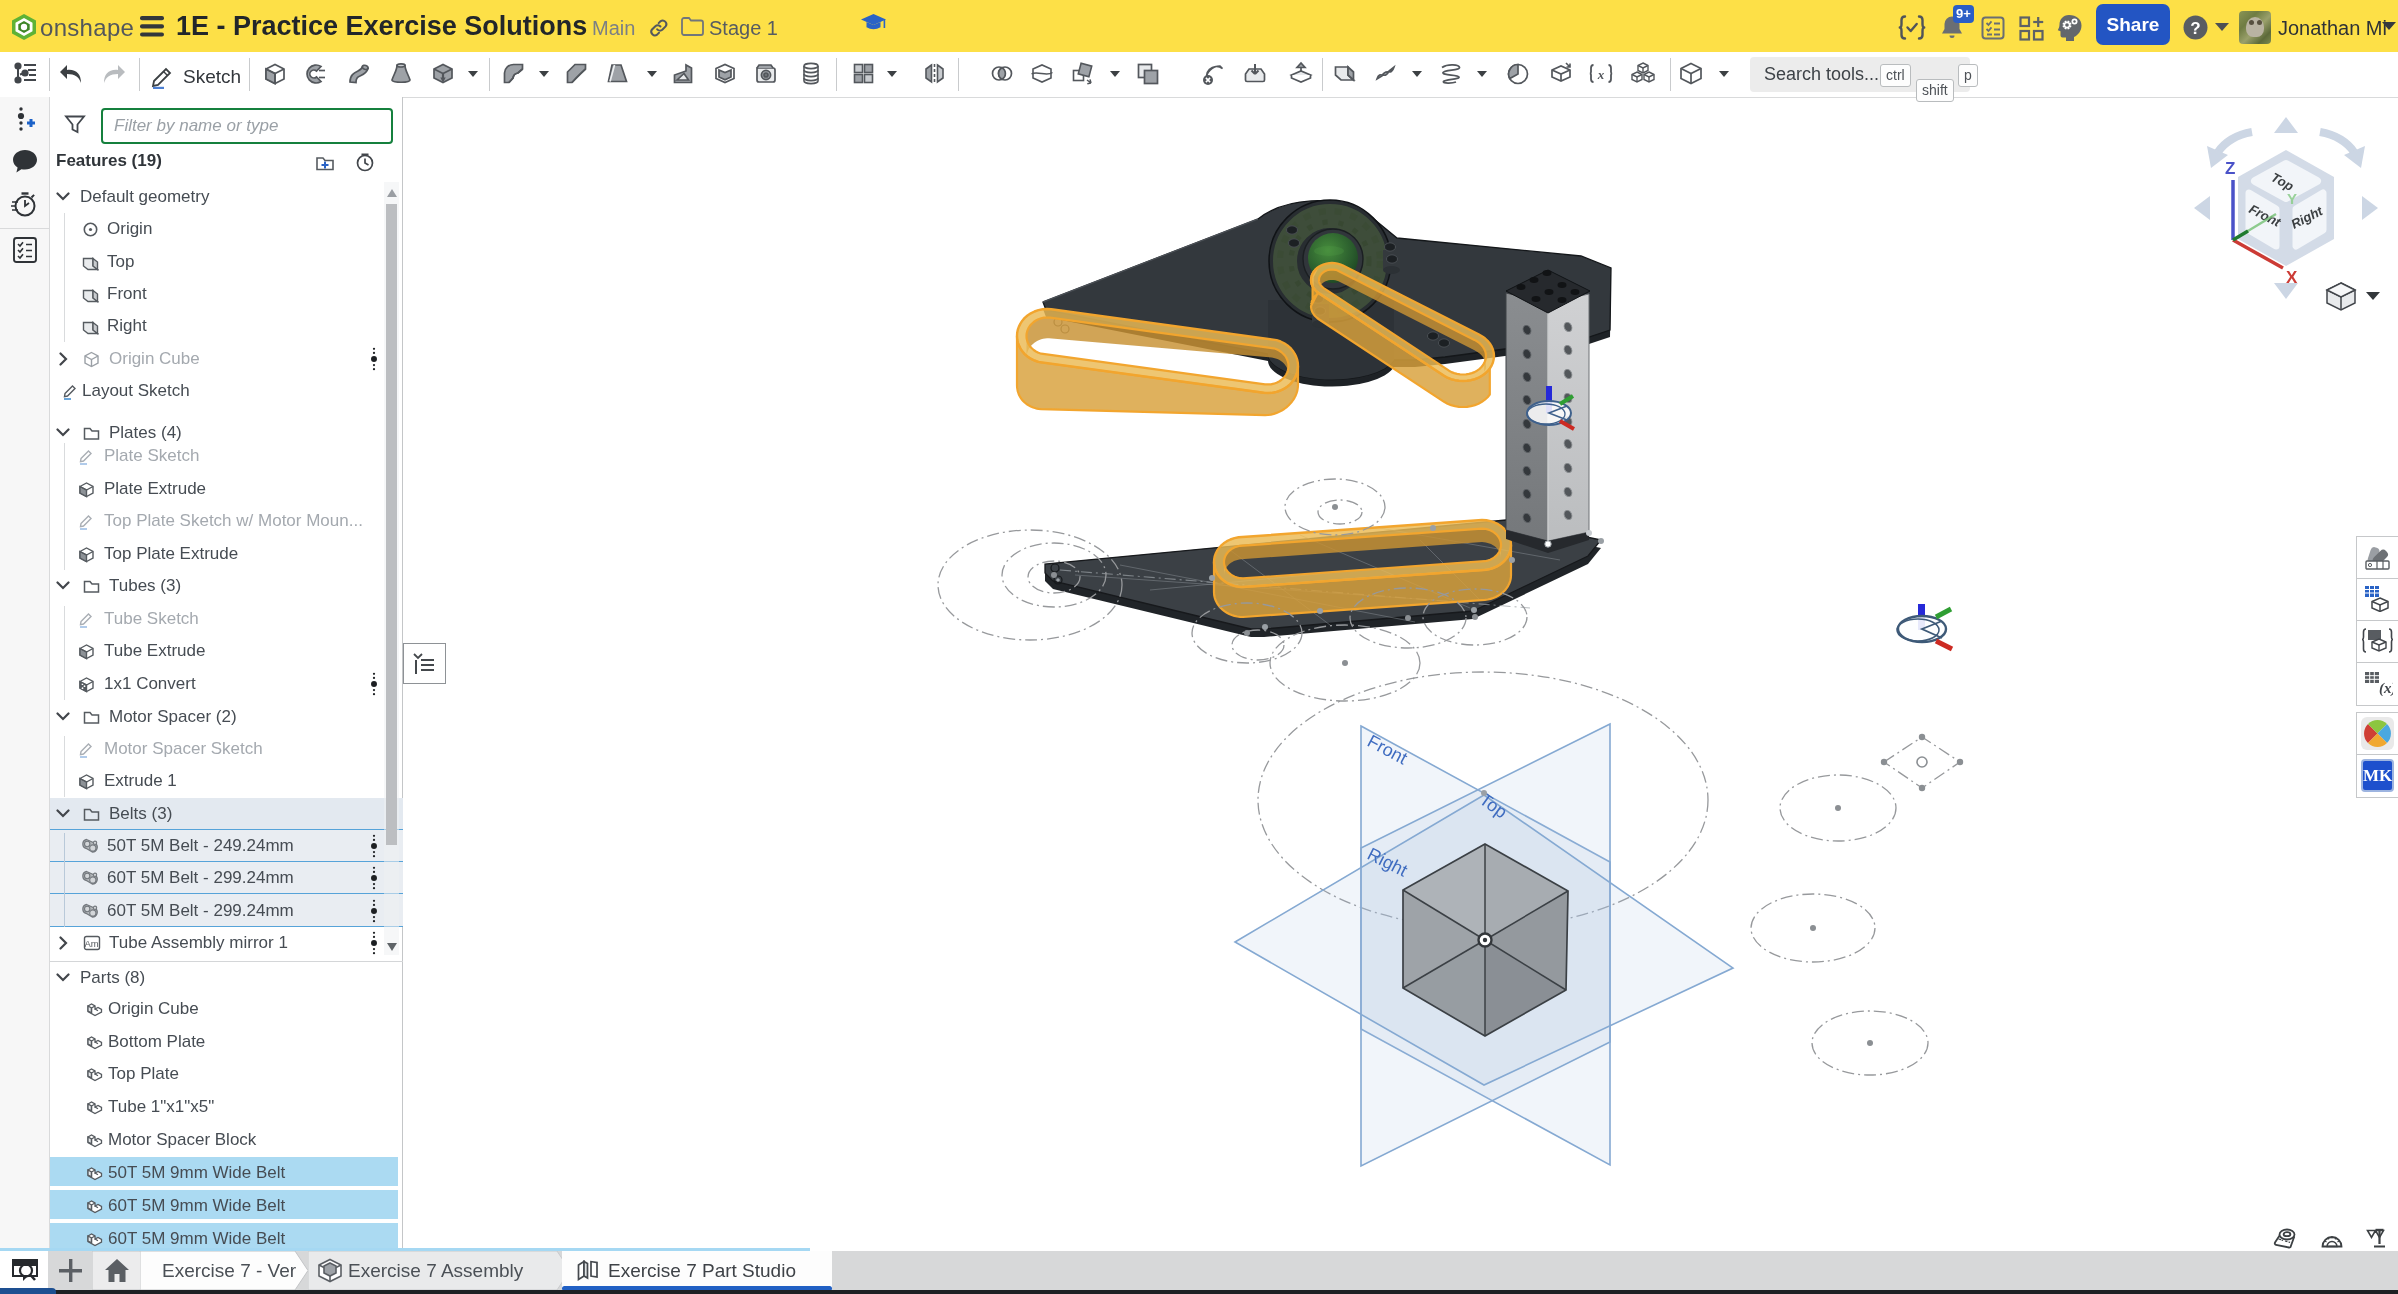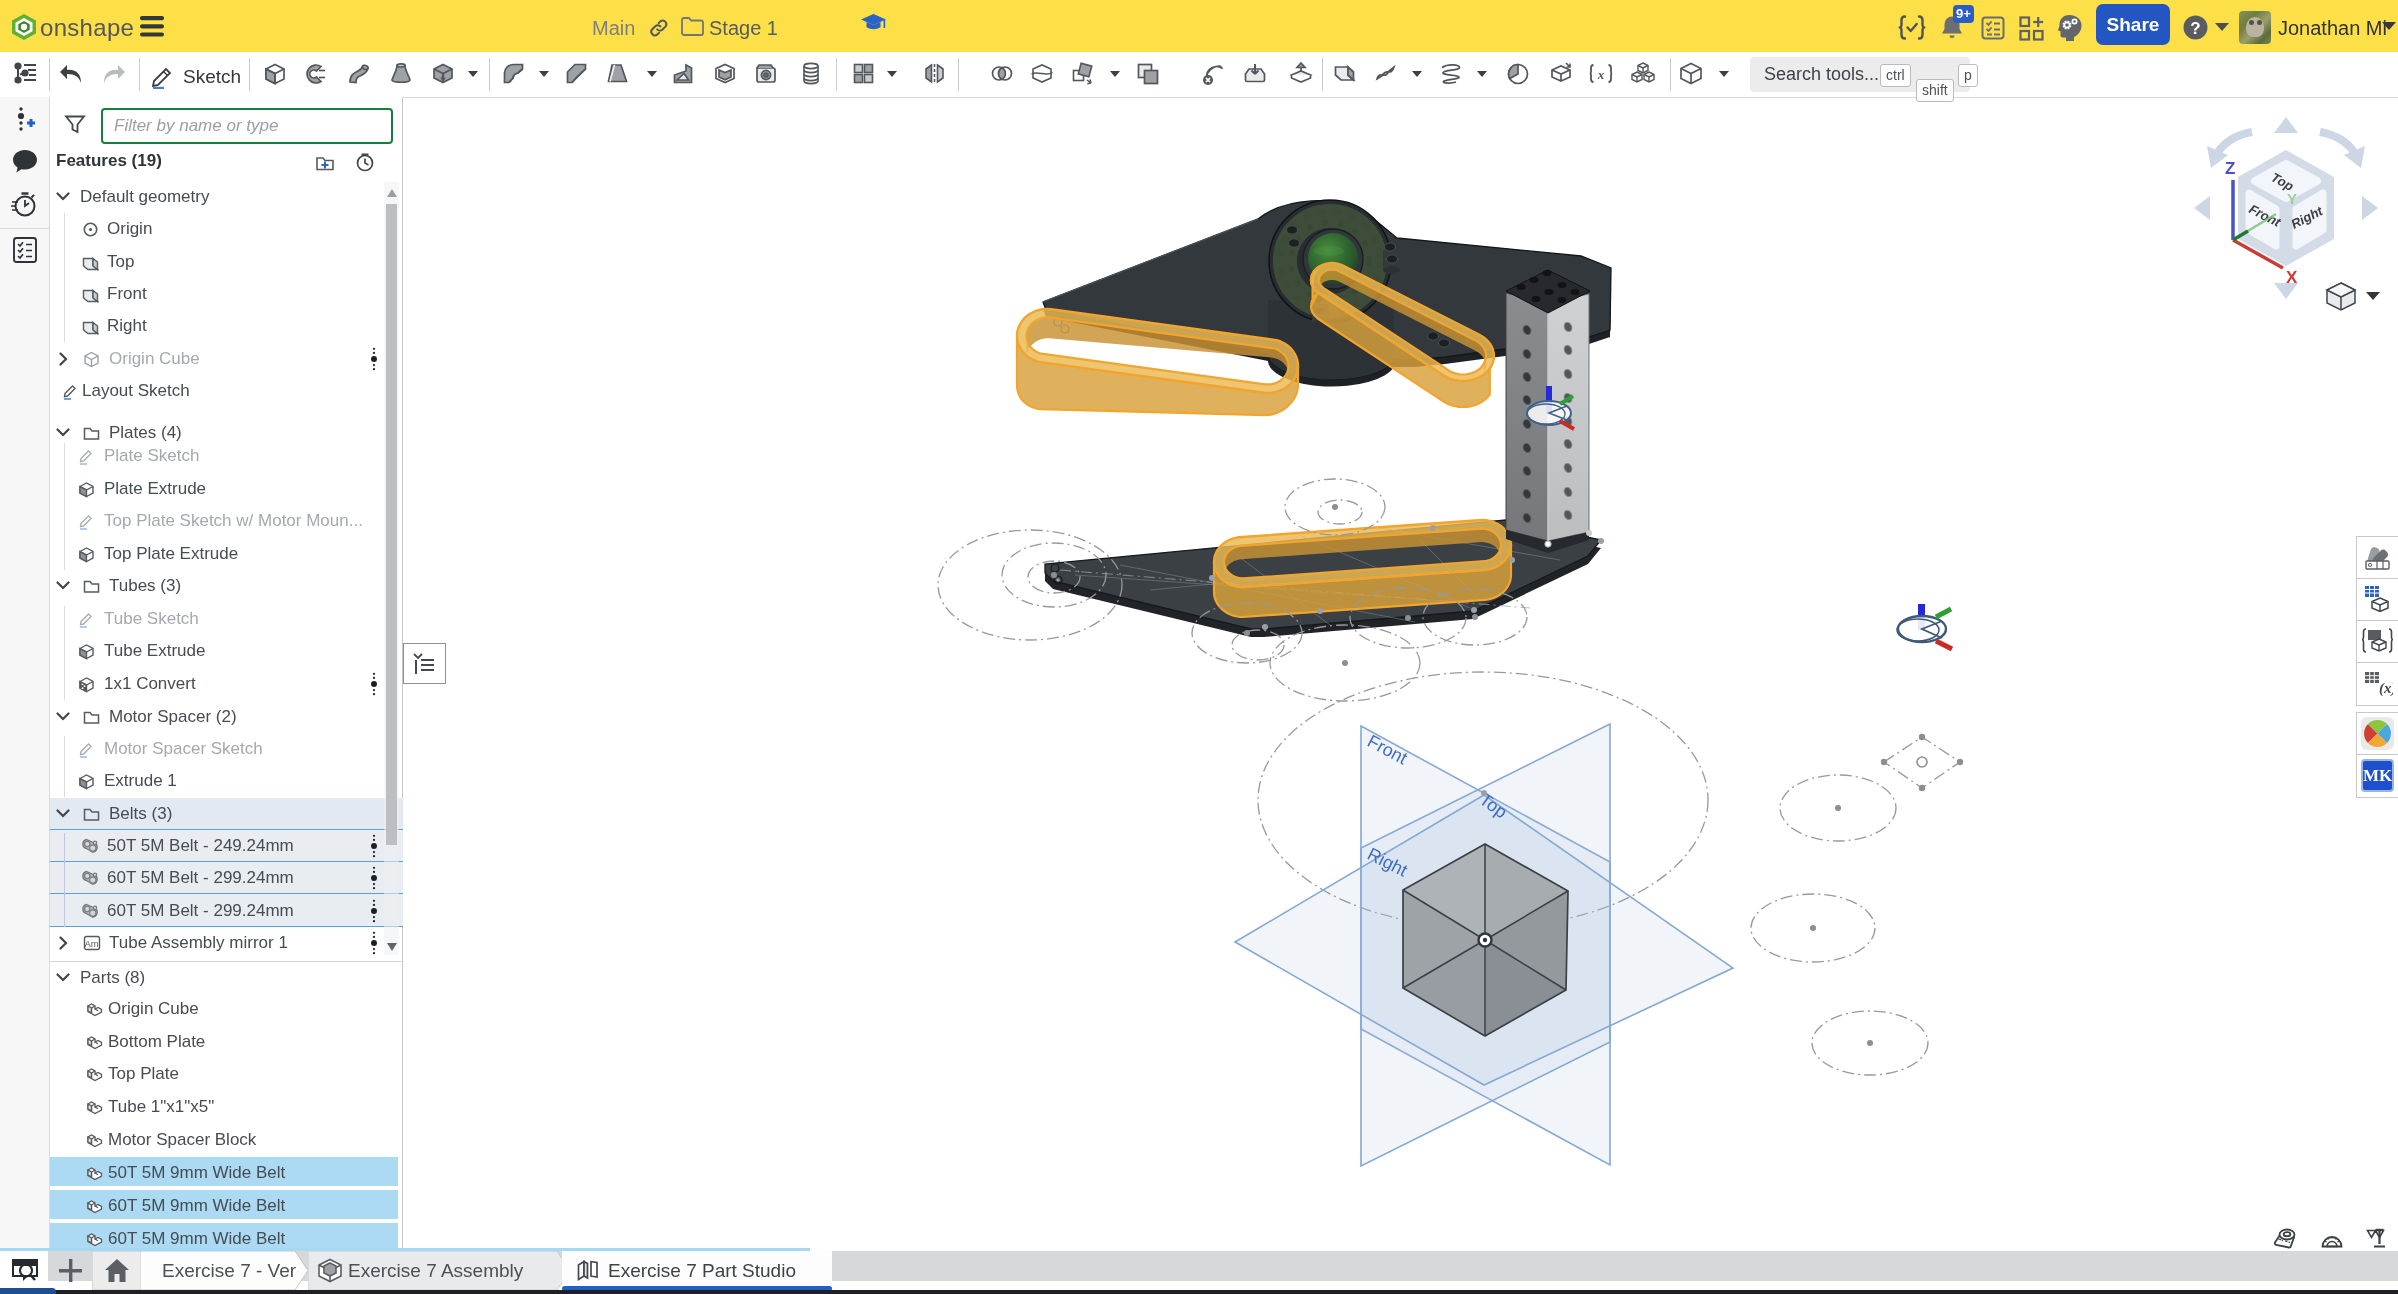--- a/index.html
+++ b/index.html
@@ -15,21 +15,21 @@
   
   #sidebar{position:absolute;left:0;top:97px;width:49px;height:1154px;background:#f7f7f7;border-right:1px solid #d9dadb;}
   
   #panel{position:absolute;left:50px;top:97px;width:353px;height:1154px;background:#fff;border-right:1px solid #c4c6c8;box-sizing:border-box;}
   .trow{position:absolute;left:0;width:353px;height:32px;}
   .tlabel{position:absolute;top:50%;transform:translateY(-50%);font-size:17px;color:#464c53;white-space:nowrap;}
   .tgrey{color:#a4a9af;}
   .chev{position:absolute;top:50%;}
   .dots{position:absolute;left:320px;top:50%;transform:translateY(-50%);width:8px;height:26px;}
   
-  #tabbar{position:absolute;left:0;top:1251px;width:2398px;height:30px;background:#d7d8d9;}
+  #tabbar{position:absolute;left:0;top:1251px;width:2398px;height:39px;background:#d7d8d9;}
   #darkstrip{position:absolute;left:0;top:1290px;width:2398px;height:4px;background:#1e2023;}
   .tab{position:absolute;top:0;height:39px;}
   svg{display:block;}
   .key{display:inline-block;background:#fdfdfd;border:1px solid #b9bcbe;border-radius:3px;font-size:14px;color:#4e5257;padding:0 5px;height:21px;line-height:21px;margin-left:3px;}
 </style>
 </head>
 <body>
 <div id="page">
   <div id="topbar">
     <svg class="abs" style="left:11px;top:13px;" width="26" height="28" viewBox="0 0 26 28">
@@ -37,20 +37,21 @@
       <polygon points="13,5 21.5,9.7 21.5,18.3 13,23 4.5,18.3 4.5,9.7" fill="#fff"></polygon>
       <polygon points="13,8 18.7,11.2 18.7,16.8 13,20 7.3,16.8 7.3,11.2" fill="#3e8626"></polygon>
       <circle cx="13" cy="14" r="3.2" fill="#fff"></circle>
     </svg>
     <div class="abs" style="left:40px;top:14px;font-size:24px;color:#53575b;font-weight:500;letter-spacing:0.3px;">onshape</div>
     <svg class="abs" style="left:140px;top:16px;" width="24" height="21" viewBox="0 0 24 21">
       <rect x="0" y="0" width="24" height="4.2" rx="2" fill="#33373b"></rect>
         <rect x="0" y="8.2" width="24" height="4.2" rx="2" fill="#33373b"></rect>
         <rect x="0" y="16.4" width="24" height="4.2" rx="2" fill="#33373b"></rect>
     </svg>
+    <div class="abs" style="left:176px;top:11px;font-size:27px;font-weight:700;color:#22262a;">1E - Practice Exercise Solutions</div>
     <div class="abs" style="left:592px;top:17px;font-size:20px;color:#7b7f84;">Main</div>
     <svg class="abs" style="left:648px;top:17px;" width="22" height="22" viewBox="0 0 24 24" fill="none" stroke="#54585d" stroke-width="2.2" stroke-linecap="round">
       <path d="M10 13.5 a4 4 0 0 0 5.6 0.4 l3.6-3.6 a4 4 0 0 0-5.6-5.6 l-2 2"></path>
       <path d="M13.6 10.4 a4 4 0 0 0-5.6-0.4 l-3.6,3.6 a4 4 0 0 0 5.6,5.6 l2-2"></path>
     </svg>
     <svg class="abs" style="left:681px;top:17px;" width="23" height="19" viewBox="0 0 23 19" fill="none" stroke="#71767b" stroke-width="1.8">
       <path d="M1 3 a2 2 0 0 1 2-2 l5 0 2 2.5 10 0 a2 2 0 0 1 2 2 V16 a2 2 0 0 1-2 2 H3 a2 2 0 0 1-2-2 Z"></path>
     </svg>
     <div class="abs" style="left:709px;top:17px;font-size:20px;color:#575c61;">Stage 1</div>
     <svg class="abs" style="left:861px;top:14px;" width="25" height="22" viewBox="0 0 25 22">

